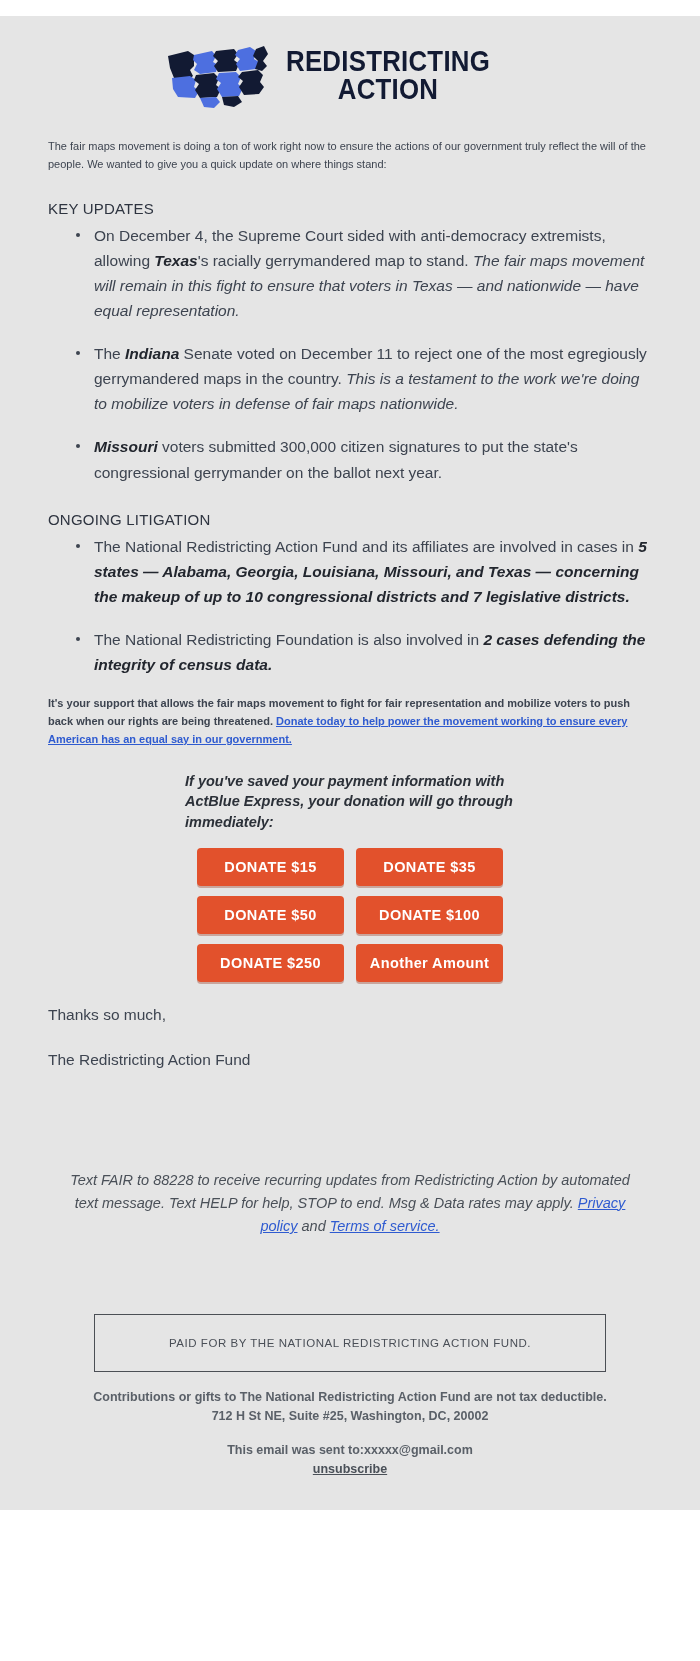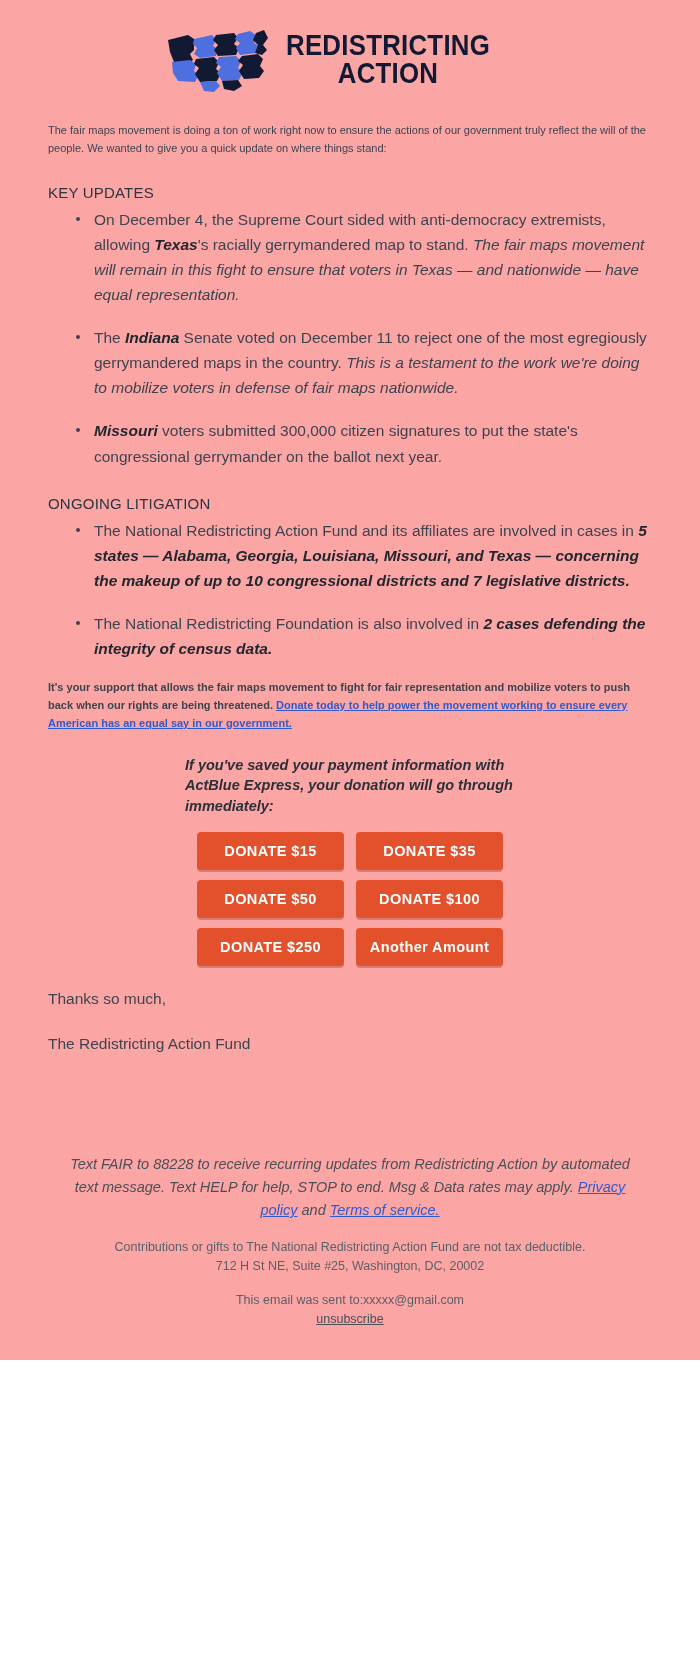--- a/index.html
+++ b/index.html
@@ -5,21 +5,21 @@
 <style>
   * { box-sizing: border-box; }
   html, body { margin: 0; padding: 0; }
   body {
     width: 700px;
     background: #ffffff;
     font-family: "Liberation Sans", sans-serif;
     color: #3b3f46;
     -webkit-font-smoothing: antialiased;
   }
-  .email-wrap { width: 700px; margin: 0 auto; background: #fca5a5; padding-bottom: 30px; }
+  .email-wrap { width: 700px; margin: 16px auto; background: #e5e5e5; padding-bottom: 30px; }
 
   
   .header { padding: 26px 0 8px; text-align: center; }
   .logo-lockup {
     display: inline-flex; align-items: center; gap: 14px;
     transform: translateX(-6px);
   }
   .logo-mark { width: 108px; height: 66px; display: block; }
   .logo-word { display: flex; flex-direction: column; line-height: 0.92; }
   .logo-word span {
@@ -141,20 +141,21 @@
     letter-spacing: 0.55px;
     color: #4a4f57;
   }
   .fine-print {
     text-align: center;
     font-size: 12.5px;
     line-height: 1.55;
     color: #5a6068;
     margin: 16px auto 0;
     max-width: 560px;
+    font-weight: bold;
   }
   .fine-print .gap { display: block; height: 14px; }
   .fine-print a { color: #4a5058; text-decoration: underline; }
 </style>
 </head>
 <body>
 
 <div class="email-wrap">
 
   <div class="header">
@@ -225,20 +226,23 @@
       <button class="donate-btn">Another Amount</button>
     </div>
 
     <p class="signoff">Thanks so much,</p>
     <p class="signoff">The Redistricting Action Fund</p>
 
     <div class="sms-block">
       <span>Text FAIR to 88228 to receive recurring updates from Redistricting Action by automated text message. Text HELP for help, STOP to end. Msg &amp; Data rates may apply. </span><a>Privacy policy</a><span> and </span><a>Terms of service. </a>
     </div>
 
+    <div class="paidfor-box">
+      <span>PAID FOR BY THE NATIONAL REDISTRICTING ACTION FUND.</span>
+    </div>
 
     <div class="fine-print">
       <div>Contributions or gifts to The National Redistricting Action Fund are not tax deductible.</div>
       <div>712 H St NE, Suite #25, Washington, DC, 20002</div>
       <span class="gap"></span>
       <div>This email was sent to:xxxxx@gmail.com</div>
       <div>
         <a>unsubscribe</a>
       </div>
     </div>

